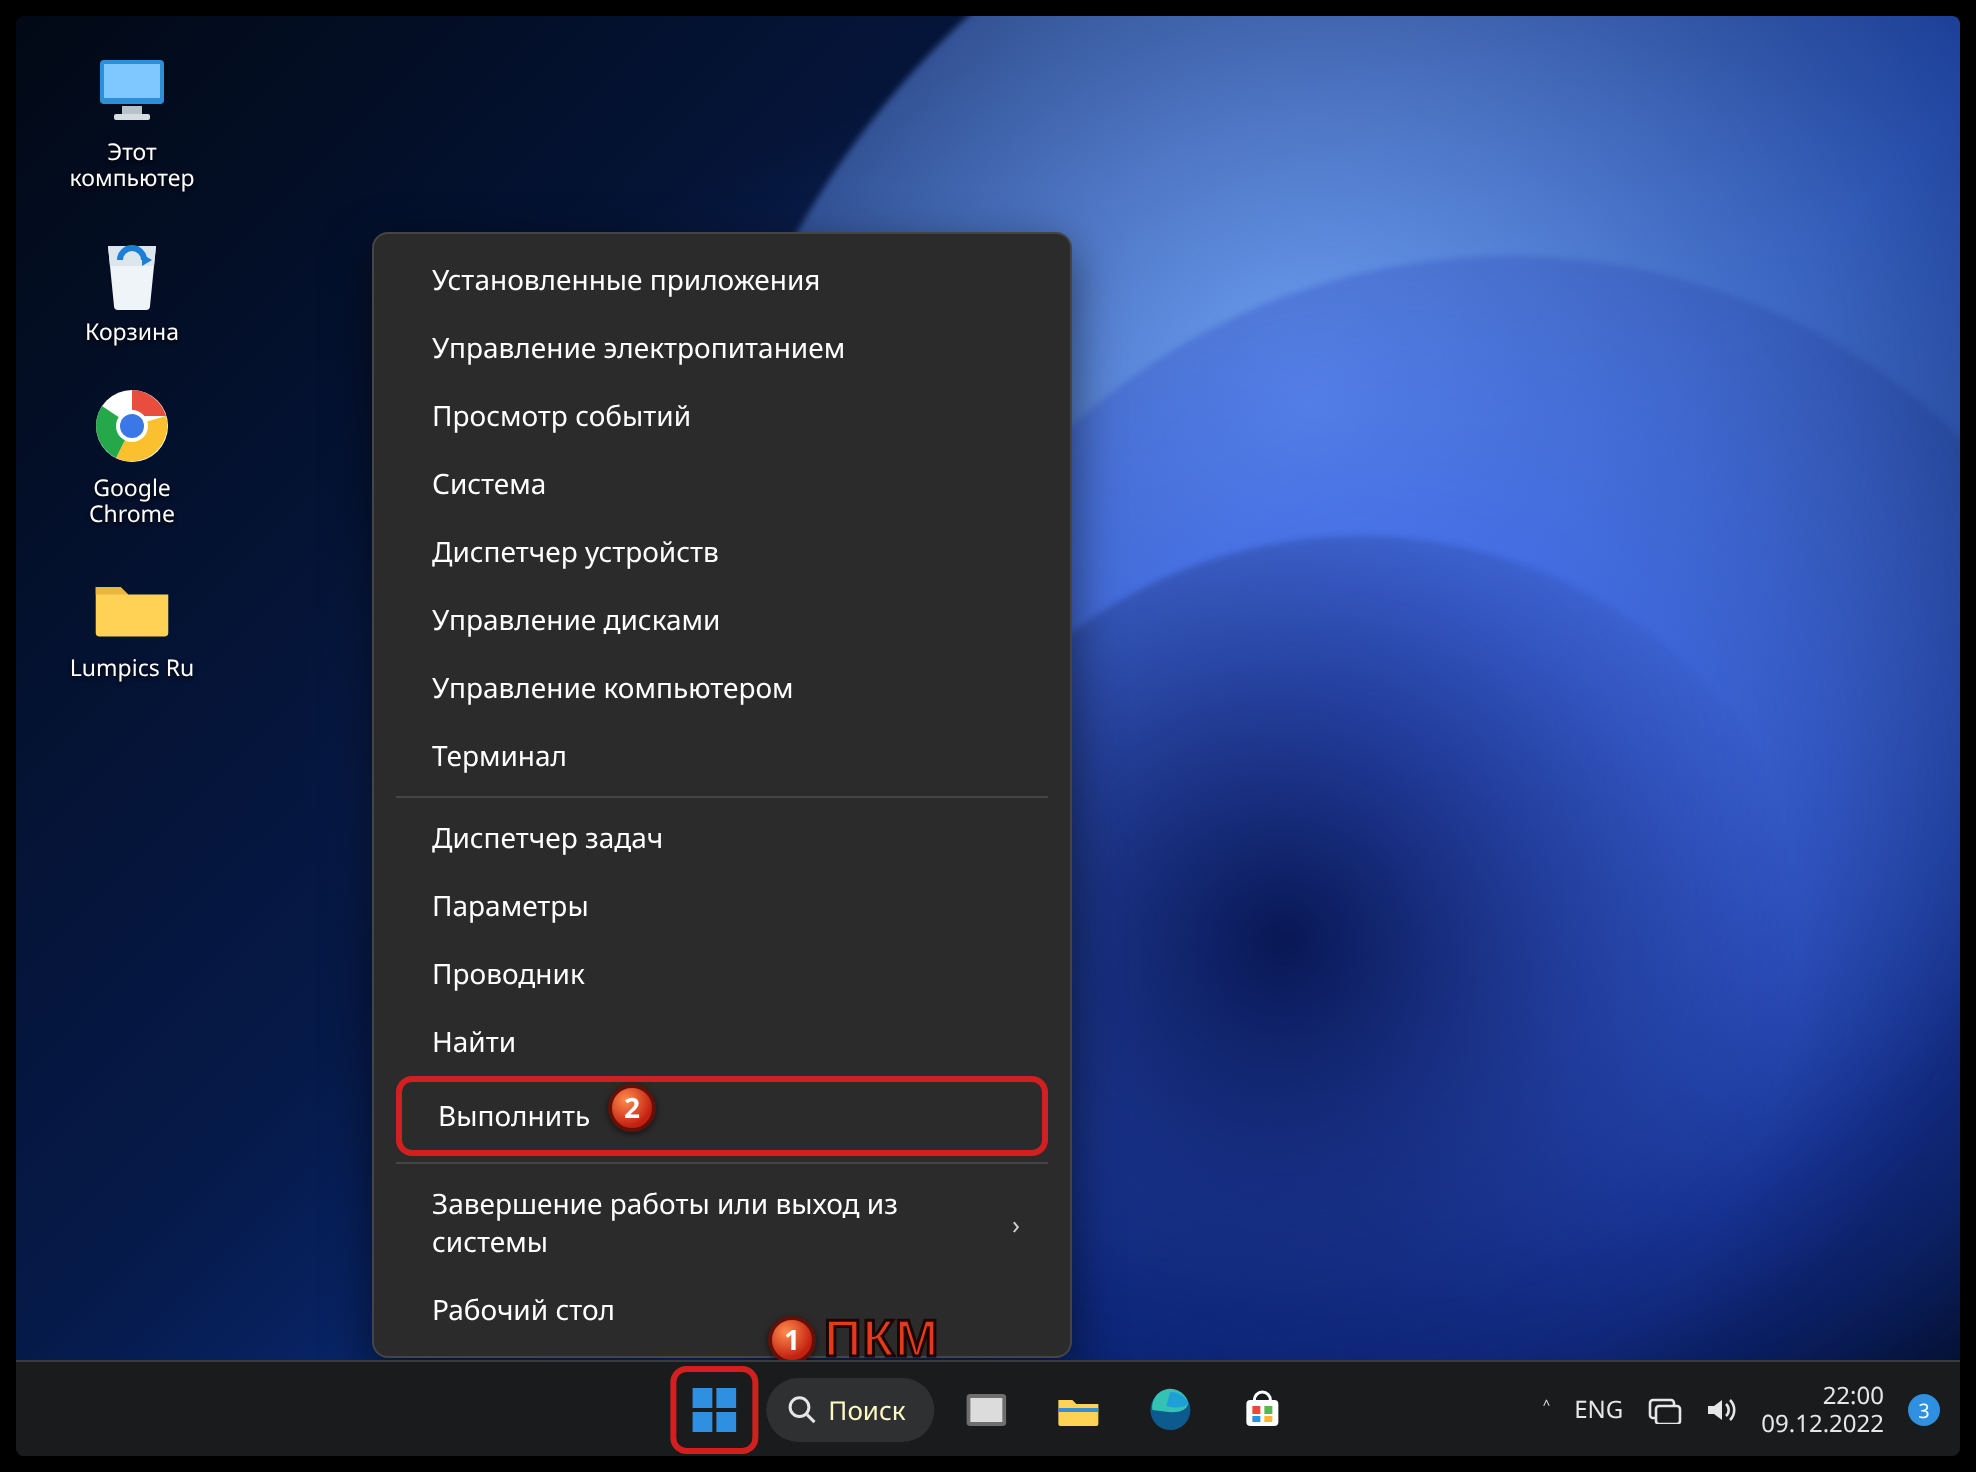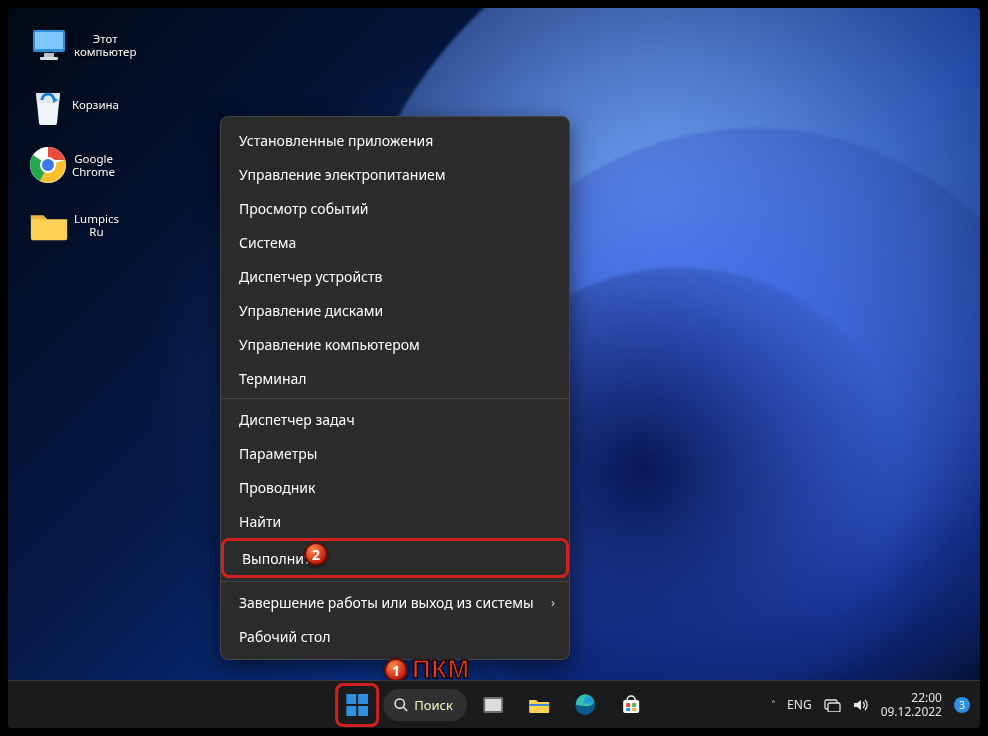--- a/index.html
+++ b/index.html
@@ -40,21 +40,21 @@
   .desktop-icons {
     position: absolute;
     top: 16px; left: 20px;
     display: flex;
     flex-direction: column;
     gap: 18px;
   }
   .di {
     width: 76px;
     display: flex;
-    flex-direction: row;
+    flex-direction: column;
     align-items: center;
     gap: 4px;
     cursor: pointer;
   }
   .di .iconbox {
     width: 42px; height: 42px;
     display: flex; align-items: center; justify-content: center;
   }
   .di span.label {
     color: #fff;
@@ -67,24 +67,23 @@
   
   .ctx {
     position: absolute;
     left: 178px;
     top: 108px;
     width: 350px;
     background: #2b2b2b;
     border: 1px solid #454545;
     border-radius: 8px;
     box-shadow: 0 8px 24px rgba(0,0,0,0.55);
-    padding: 6px 0;
+    padding: 6px 11px;
     color: #fff;
     font-size: 14px;
-    margin-left: 34px;
   }
   .ctx .item {
     padding: 7.5px 18px;
     position: relative;
     cursor: default;
   }
   .ctx .sep { height: 1px; background: #454545; margin: 3px 0; }
   .ctx .chevron {
     position: absolute; right: 14px; top: 50%;
     transform: translateY(-50%);

